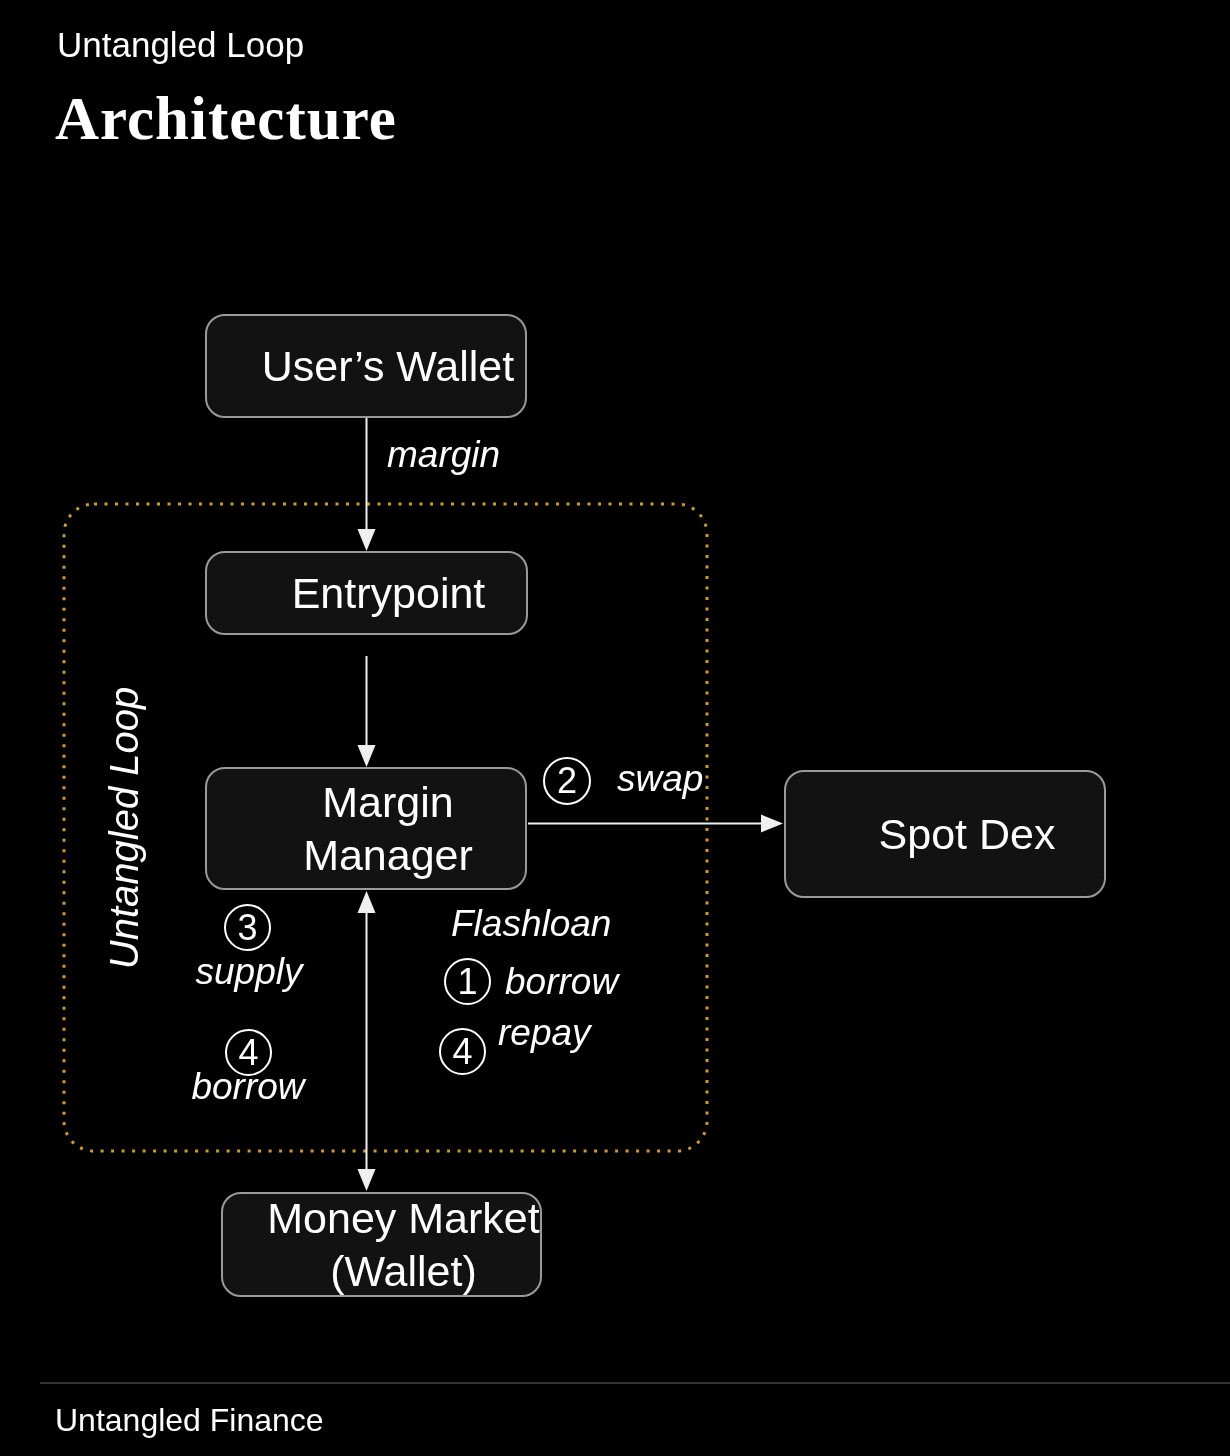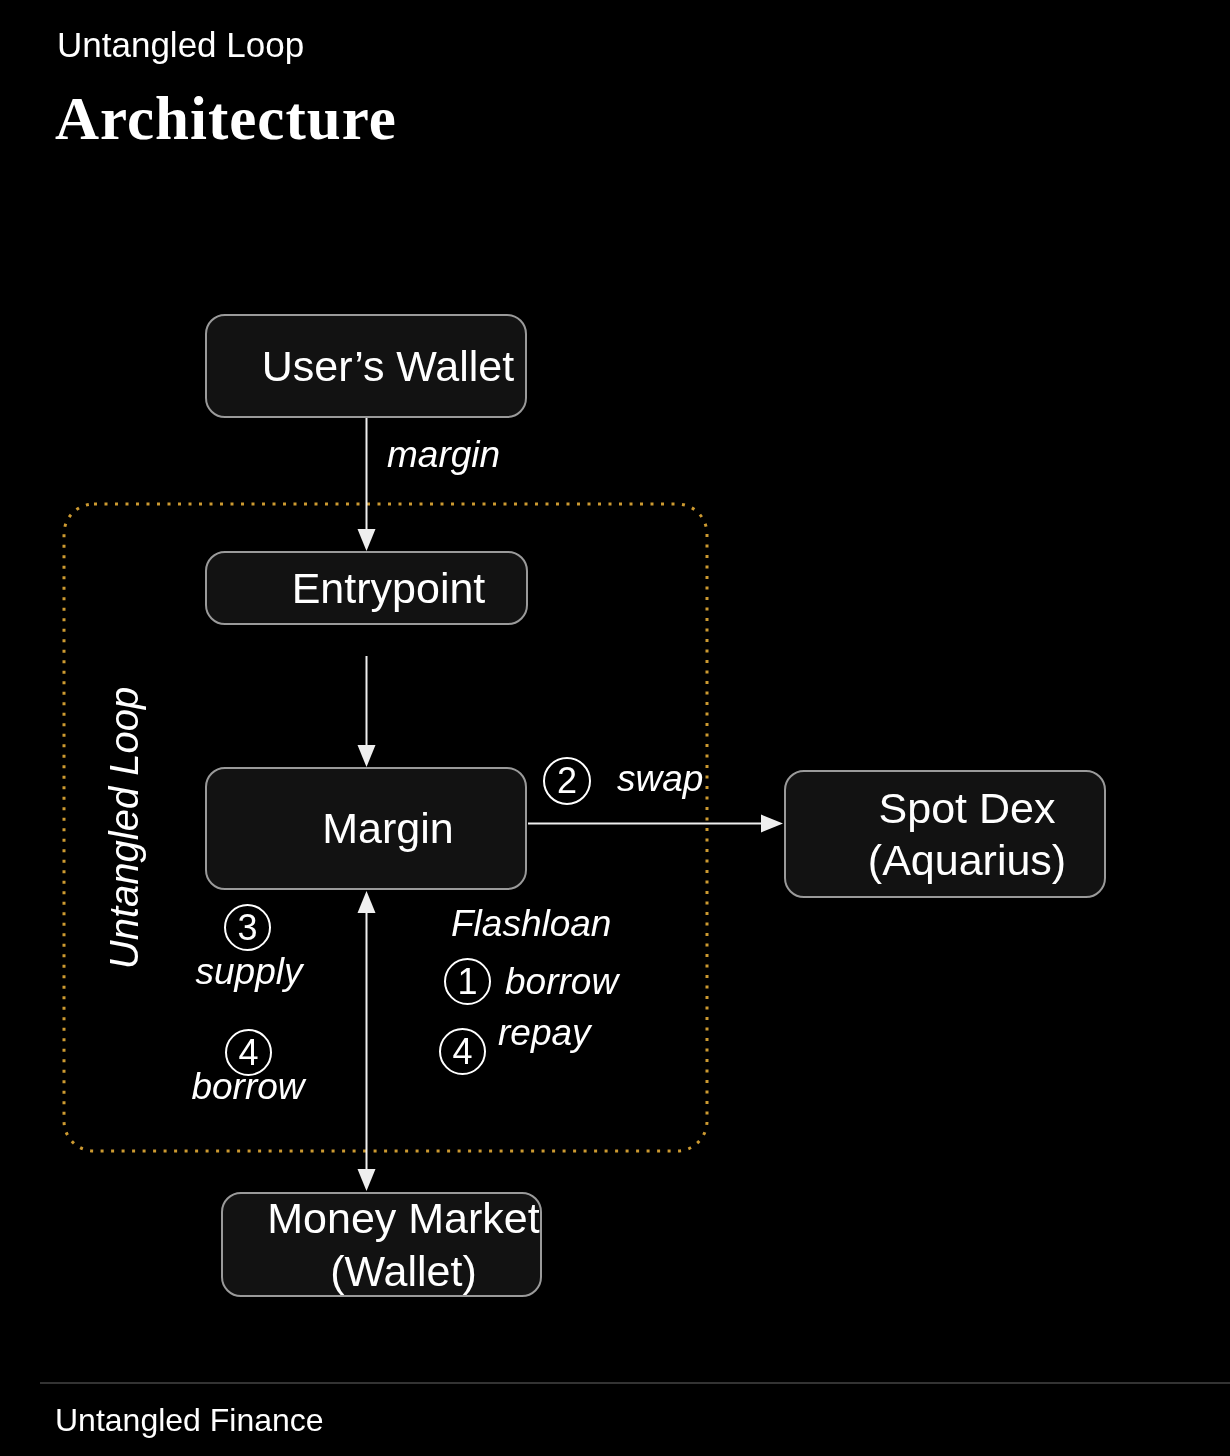--- a/index.html
+++ b/index.html
@@ -36,21 +36,21 @@
   .node{
     position:absolute;
     background:var(--node-fill);
     border:2px solid var(--node-border);
     border-radius:20px;
     display:flex;flex-direction:column;align-items:center;justify-content:center;
     text-align:center;font-size:43px;line-height:1.22;color:var(--text);padding-left:44px;
   }
   .node span{display:block;}
   #n-users-wallet {left:205px;top:314px;width:322px;height:104px;}
-  #n-entrypoint   {left:205px;top:551px;width:323px;height:74px;}
+  #n-entrypoint   {left:205px;top:551px;width:323px;height:84px;}
   #n-margin-manager{left:205px;top:767px;width:322px;height:123px;}
   #n-spot-dex     {left:784px;top:770px;width:322px;height:128px;}
   #n-money-market {left:221px;top:1192px;width:321px;height:105px;}
   .loop-label{
     position:absolute;left:124px;top:828px;
     transform:translate(-50%,-50%) rotate(-90deg);
     white-space:nowrap;font-style:italic;font-size:40px;color:var(--text);
   }
   .ann{
     position:absolute;font-style:italic;font-size:37px;line-height:1;
@@ -108,24 +108,24 @@
 <div class="node" id="n-users-wallet">
   <span>User’s Wallet</span>
   <span></span>
 </div>
 <div class="node" id="n-entrypoint">
   <span>Entrypoint</span>
   <span></span>
 </div>
 <div class="node" id="n-margin-manager">
   <span>Margin</span>
+  <span>Manager</span>
 </div>
 <div class="node" id="n-spot-dex">
   <span>Spot Dex</span>
-  <span>(Aquarius)</span>
 </div>
 <div class="node" id="n-money-market">
   <span>Money Market</span>
   <span>(Wallet)</span>
 </div>
 
 <div class="loop-label">Untangled Loop</div>
 
 <div class="ann" id="ann-margin">margin</div>
 

